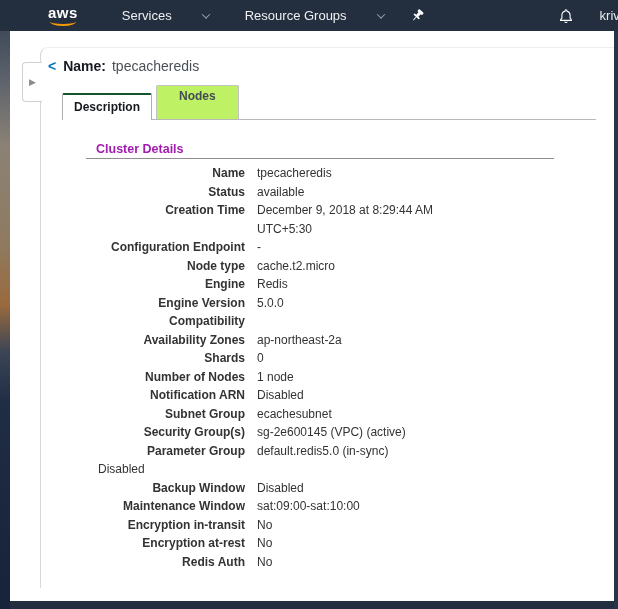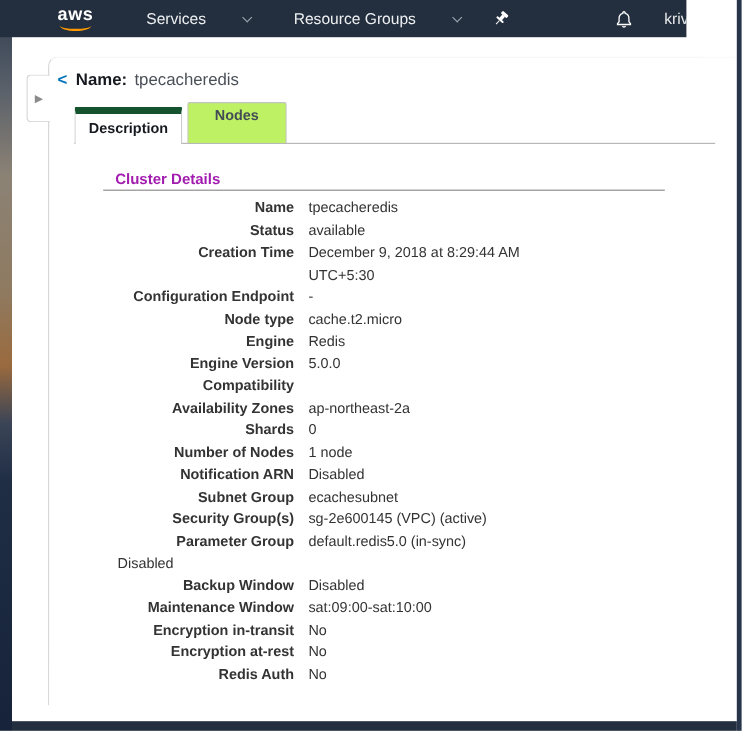--- a/index.html
+++ b/index.html
@@ -17,21 +17,21 @@
       #9a6a3e 50%, #3a4456 58%, #1f2d45 66%, #16233a 100%);
     z-index:1;
   }
   
   .right-strip{
     position:absolute;right:0;top:0;width:4px;height:609px;
     background:#27344a;z-index:6;
   }
   
   .navbar{
-    position:absolute;top:0;left:0;width:572px;height:31px;
+    position:absolute;top:0;left:0;width:618px;height:31px;
     background:#232f3e;display:flex;align-items:center;
     z-index:10;overflow:hidden;
   }
   .aws-logo{margin-left:48px;display:flex;flex-direction:column;align-items:center;cursor:pointer;}
   .aws-logo .aws-text{color:#fff;font-weight:bold;font-size:15px;line-height:13px;letter-spacing:0.5px;}
   .aws-logo .aws-smile{width:26px;height:7px;border:solid #ff9900;border-width:0 0 2px 0;border-radius:50%;margin-top:-2px;}
   .nav-item{display:flex;align-items:center;color:#eef0f2;font-weight:normal;font-size:13px;cursor:pointer;gap:23px;}
   .nav-item.services{margin-left:44px;}
   .nav-item.resource-groups{margin-left:36px;}
   .caret{display:inline-block;width:5px;height:5px;border:solid #9aa3ad;border-width:0 1.5px 1.5px 0;transform:rotate(45deg) translate(-1px,-1px);margin-left:8px;}
@@ -65,21 +65,21 @@
   
   .name-header{padding:10px 0 0 7px;font-size:14px;display:flex;align-items:baseline;}
   .back-chevron{color:#0073bb;font-weight:bold;margin-right:7px;cursor:pointer;}
   .name-label{font-weight:bold;color:#16191f;margin-right:6px;}
   .name-value{color:#4a5058;}
   
   .tabs{margin:11px 18px 0 21px;border-bottom:1px solid #b8b8b8;display:flex;align-items:flex-end;}
   .tab{font-size:12px;font-weight:bold;cursor:pointer;}
   .tab.active{
     background:#fff;color:#16191f;
-    border:1px solid #b0b0b0;border-top:6px solid #14532d;border-bottom:none;
+    border:1px solid #b0b0b0;border-top:2px solid #14532d;border-bottom:none;
     border-radius:2px 2px 0 0;
     padding:5px 11px 6px 11px;margin-bottom:-1px;min-width:60px;text-align:center;
   }
   .tab.inactive{
     background:#bef264;color:#444c56;
     border:1px solid #c2c2c2;border-radius:2px 2px 0 0;
     padding:3px 22px 16px 22px;margin-left:4px;margin-bottom:-1px;
     border-bottom:1px solid #b8b8b8;text-align:center;
   }
   

